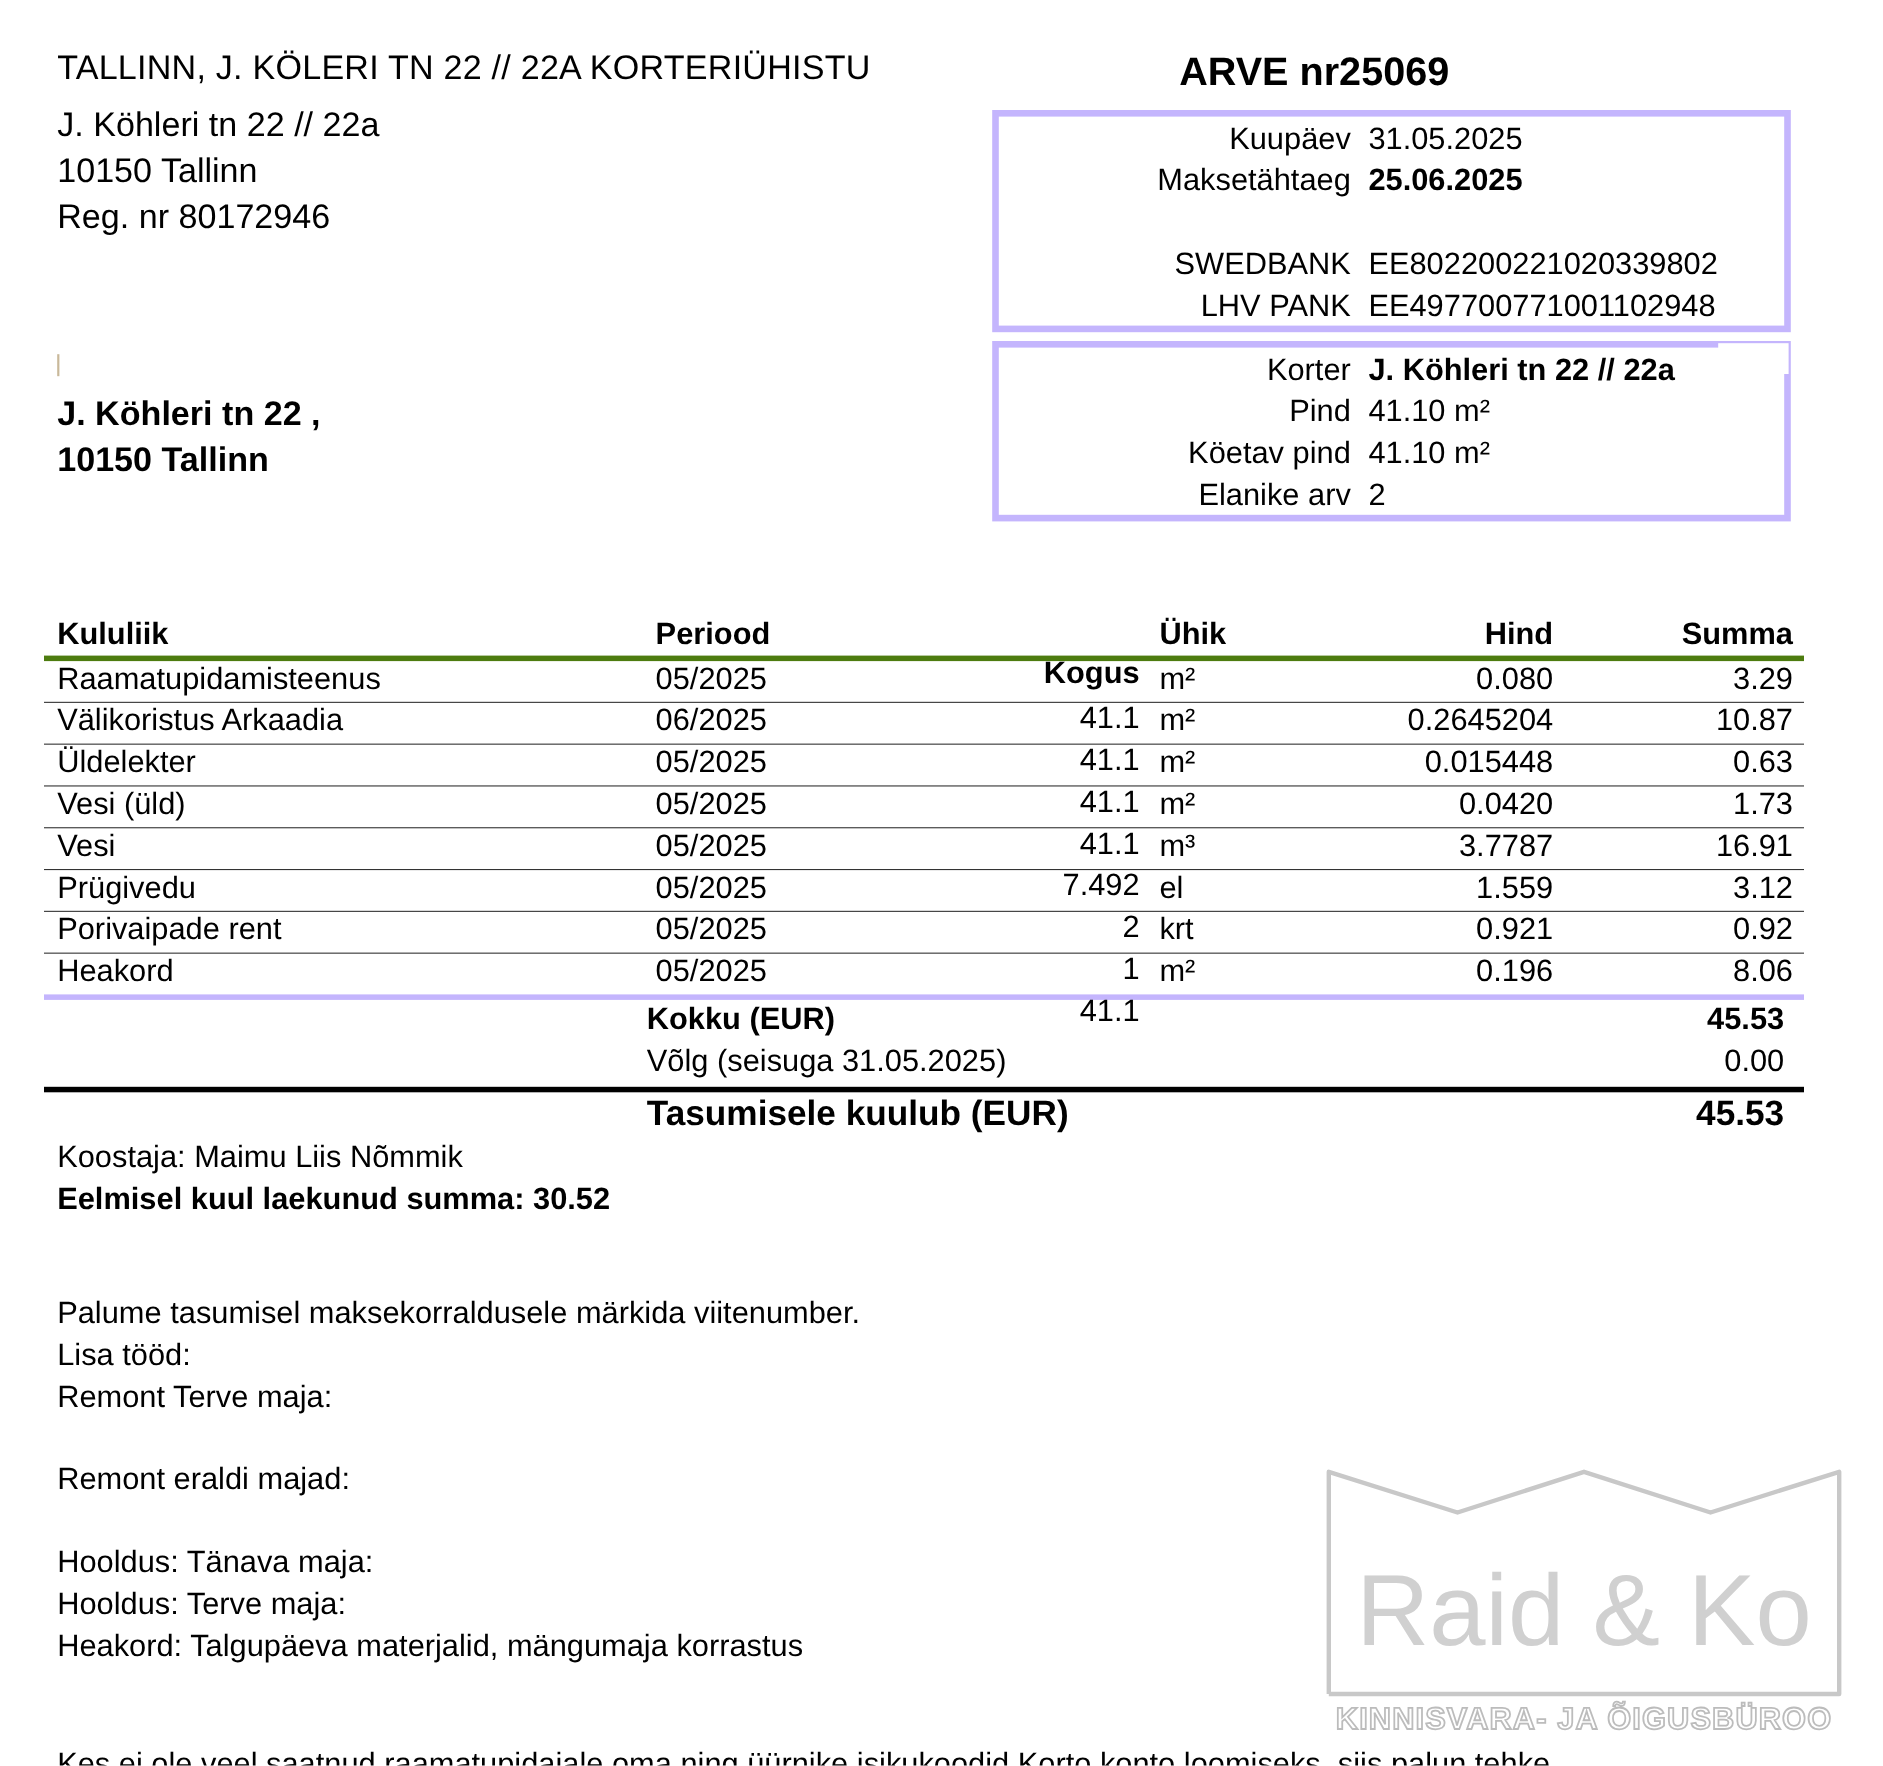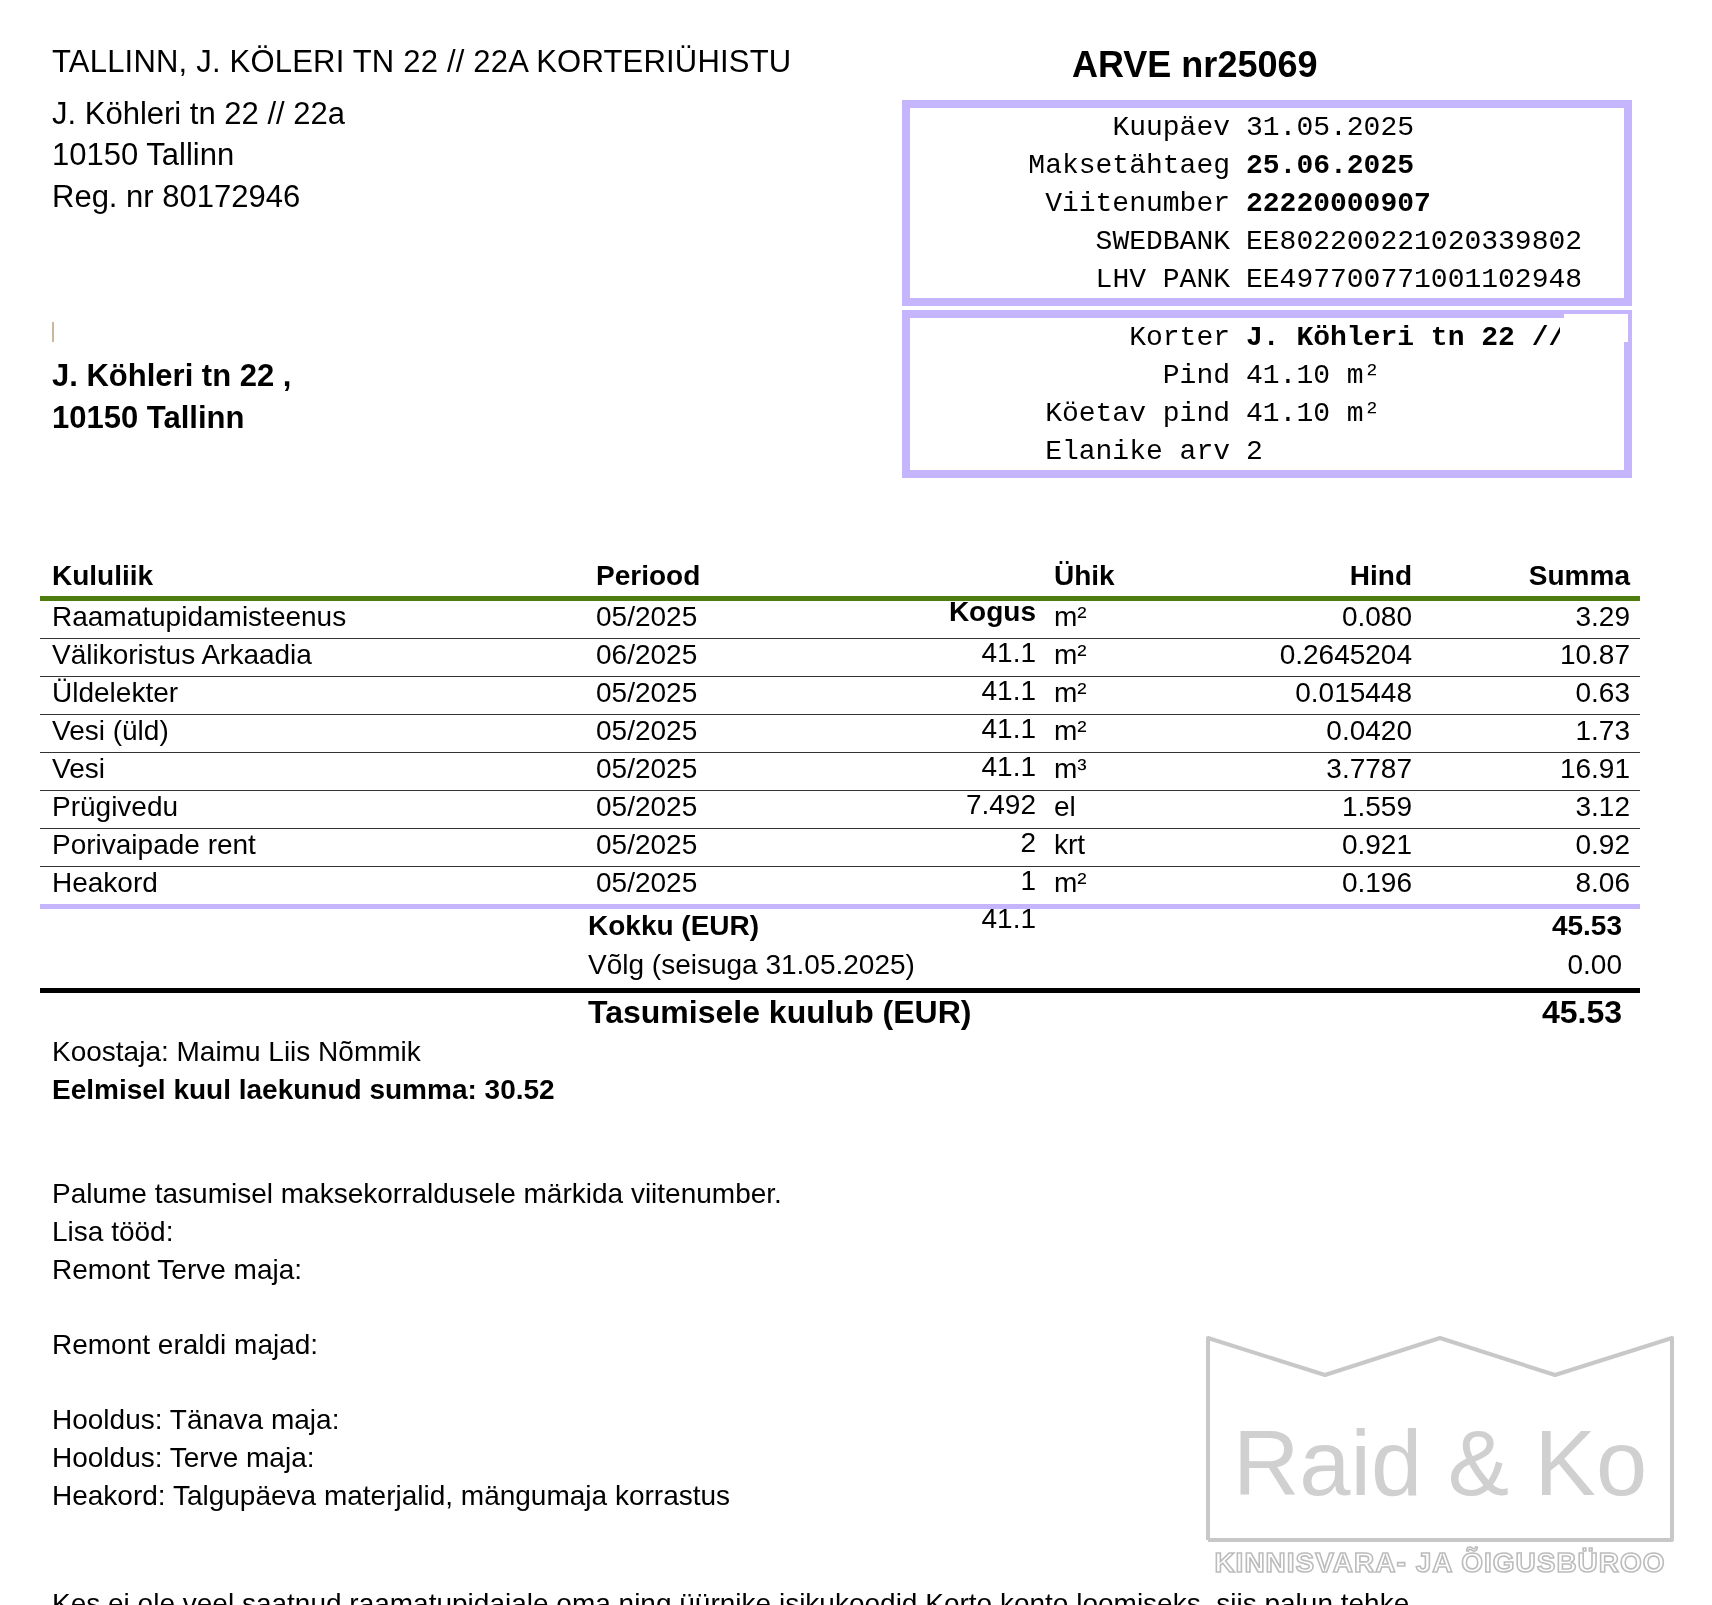--- a/index.html
+++ b/index.html
@@ -3,21 +3,21 @@
 <meta charset="utf-8">
 <style>
   html, body { margin: 0; padding: 0; background: #ffffff; }
   body { width: 1712px; height: 1605px; position: relative; overflow: hidden;
          font-family: "Liberation Sans", sans-serif; color: #000; }
   .abs { position: absolute; }
   .org-name { left: 52px; top: 44px; font-size: 31px; font-weight: normal; letter-spacing: 0.2px; }
   .org-line { left: 52px; font-size: 31px; }
   .inv-title { left: 1072px; top: 44px; font-size: 36px; font-weight: bold; }
   .inv-title .num { }
-  .box { border: 8px solid #c4b5fd; font-family: Liberation Mono, monospace; }
+  .box { border: 6px solid #c4b5fd; }
   .box1 { left: 902px; top: 100px; width: 714px; height: 190px; }
   .box2 { left: 902px; top: 310px; width: 714px; height: 152px; }
   .kv { position: absolute; left: 0; width: 100%; font-size: 28px; height: 38px; }
   .kv .k { position: absolute; right: 394px; text-align: right; white-space: nowrap; }
   .kv .v { position: absolute; left: 336px; white-space: nowrap; }
   .kv .v.bold { font-weight: bold; }
   .box2-mask { position: absolute; right: -4px; top: -4px; width: 64px; height: 28px; background: #fff; }
   .redact { left: 52px; top: 322px; width: 230px; height: 20px; background: linear-gradient(#fff, #fff); border-left: 2px solid #c9b89a; }
   .recip { left: 52px; font-size: 31px; font-weight: bold; }
   .tbl { left: 40px; top: 560px; width: 1600px; }
@@ -55,24 +55,20 @@
 
 <div class="abs box box1">
   <div class="kv" style="top:4px">
     <span class="k">Kuupäev</span>
     <span class="v">31.05.2025</span>
   </div>
   <div class="kv" style="top:42px">
     <span class="k">Maksetähtaeg</span>
     <span class="v bold">25.06.2025</span>
   </div>
-  <div class="kv" style="top:80px">
-    <span class="k">Viitenumber</span>
-    <span class="v bold">22220000907</span>
-  </div>
   <div class="kv" style="top:118px">
     <span class="k">SWEDBANK</span>
     <span class="v">EE802200221020339802</span>
   </div>
   <div class="kv" style="top:156px">
     <span class="k">LHV PANK</span>
     <span class="v">EE497700771001102948</span>
   </div>
 </div>
 

